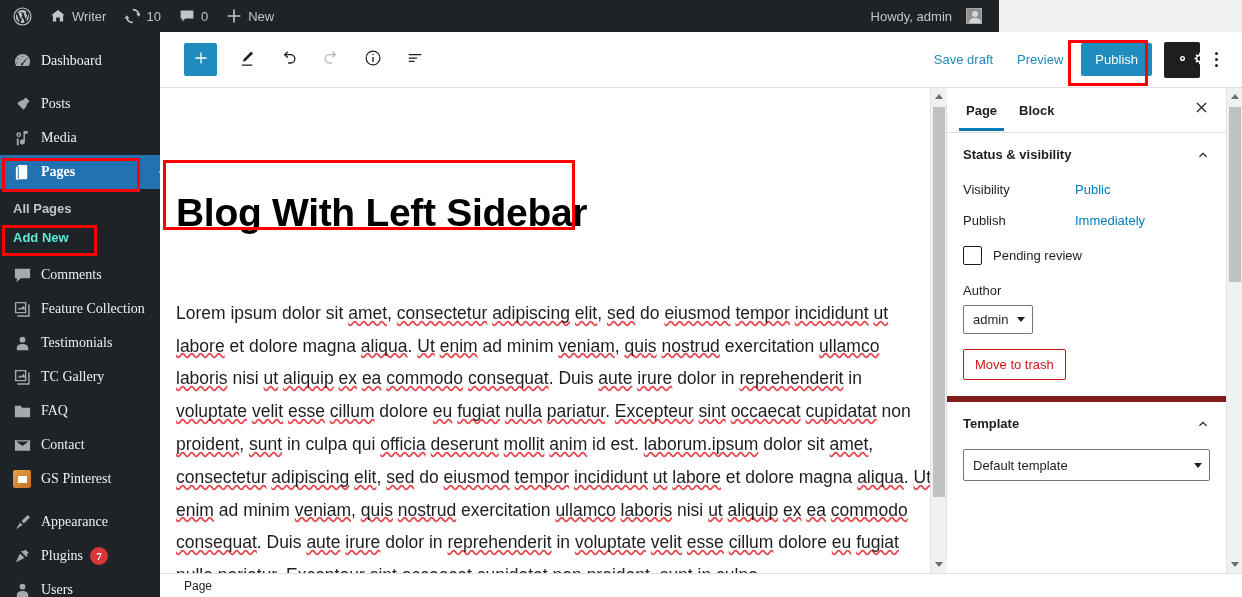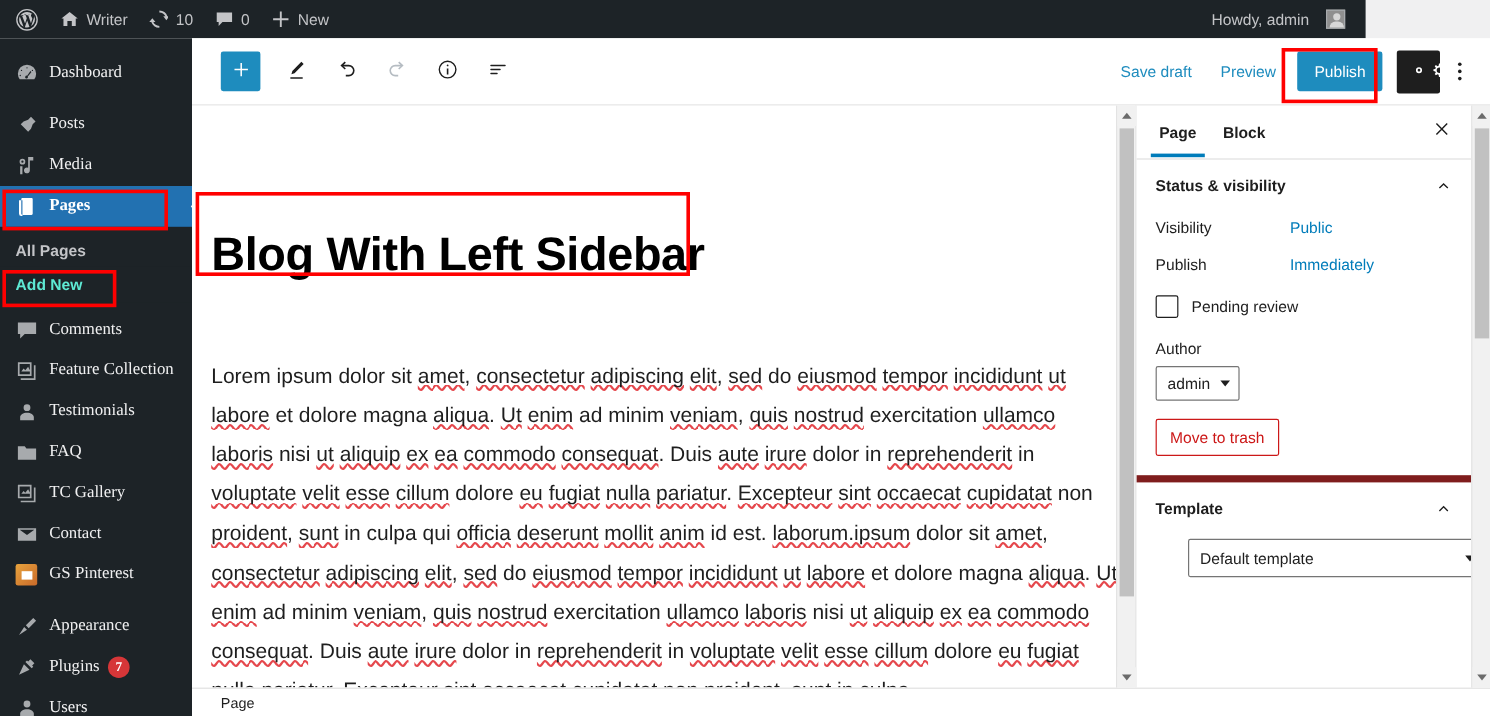--- a/index.html
+++ b/index.html
@@ -7,21 +7,21 @@
     width: 1242px; height: 597px;
     overflow: hidden;
     font-family: "Liberation Sans", sans-serif;
     background: #f0f0f1;
   }
   body { position: relative; }
 
   
   #adminbar {
     position: absolute; top: 0; left: 0;
-    width: 1138px; height: 32px;
+    width: 999px; height: 32px;
     background: #1d2327;
     color: #c3c4c7;
     display: flex; align-items: center;
     font-size: 13px;
   }
   .ab-item {
     display: flex; align-items: center; gap: 6px;
     height: 32px; padding: 0 9px;
     color: #c3c4c7; white-space: nowrap;
   }
@@ -414,33 +414,33 @@
       <svg width="19" height="19" viewBox="0 0 20 20" fill="currentColor">
           <path d="M10 3a3 3 0 1 1 0 6 3 3 0 0 1 0-6zm0 7.5c3.3 0 6 1.7 6 3.8V17H4v-2.7c0-2.1 2.7-3.8 6-3.8z"></path>
         </svg>
     </span>
     <span>Testimonials</span>
   </div>
 
   <div class="menu-row">
     <span class="mi">
       <svg width="19" height="19" viewBox="0 0 20 20" fill="currentColor">
+          <path d="M2 2h12v12H2V2zm1.5 1.5v9h9v-9h-9zM5 10l2-2.5L8.5 9 11 6l2 4H5zm11-5.5V16H4.5v1.5H17.5V4.5H16z"></path>
+        </svg>
+    </span>
+    <span>TC Gallery</span>
+  </div>
+
+  <div class="menu-row">
+    <span class="mi">
+      <svg width="19" height="19" viewBox="0 0 20 20" fill="currentColor">
           <path d="M2 4h6l1.5 2H18v10H2V4z"></path>
         </svg>
     </span>
     <span>FAQ</span>
-  </div>
-
-  <div class="menu-row">
-    <span class="mi">
-      <svg width="19" height="19" viewBox="0 0 20 20" fill="currentColor">
-          <path d="M2 2h12v12H2V2zm1.5 1.5v9h9v-9h-9zM5 10l2-2.5L8.5 9 11 6l2 4H5zm11-5.5V16H4.5v1.5H17.5V4.5H16z"></path>
-        </svg>
-    </span>
-    <span>TC Gallery</span>
   </div>
 
   <div class="menu-row">
     <span class="mi">
       <svg width="19" height="19" viewBox="0 0 20 20" fill="currentColor">
           <path d="M2 4.5h16v11H2v-11zm1.6 1.3L10 10.4l6.4-4.6H3.6z"></path>
         </svg>
     </span>
     <span>Contact</span>
   </div>
@@ -632,21 +632,21 @@
 
     <div class="psection cut">
       <div class="psection-hd">
         <span>Template</span>
         <span class="chev">
           <svg width="14" height="14" viewBox="0 0 20 20" fill="none" stroke="#1e1e1e" stroke-width="1.6">
               <path d="M5 12.5 10 7.5l5 5"></path>
             </svg>
         </span>
       </div>
-      <div class="psel wide" style="margin-top:14px;margin-left:27px;">
+      <div class="psel wide" style="margin-top:14px;">
         <span>Default template</span>
         <span class="caret" style="top:13px;"></span>
       </div>
     </div>
   </div>
 
   <div class="sbar" id="panel-sbar">
     <div class="sb-arrow up">
         <i></i>
       </div>

